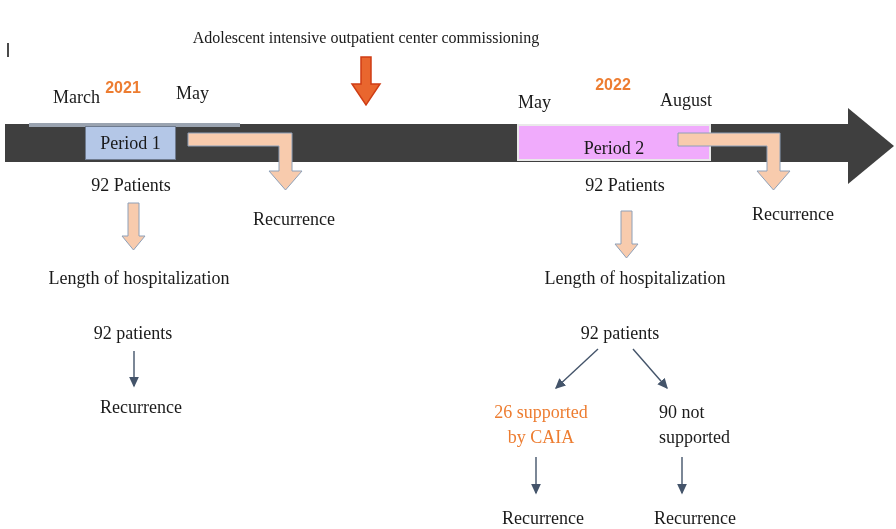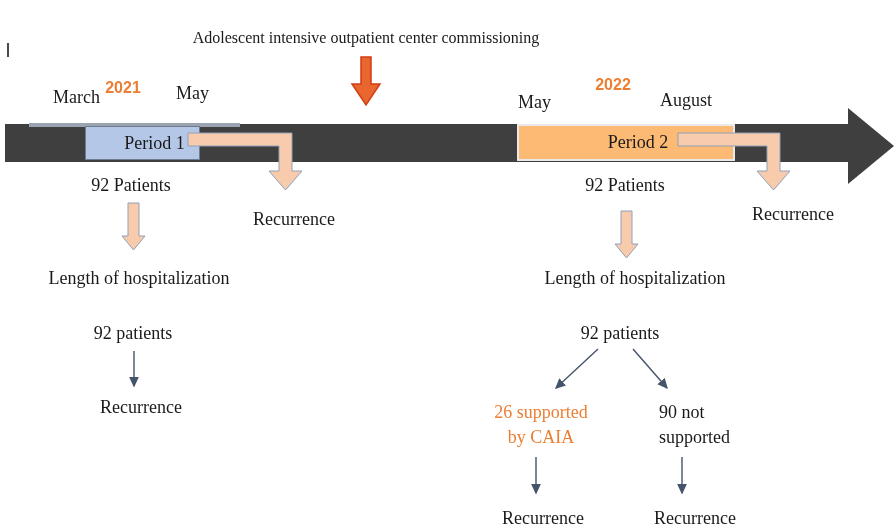--- a/index.html
+++ b/index.html
@@ -14,23 +14,23 @@
   .t{position:absolute;font-size:18px;line-height:22px;white-space:nowrap;}
   .c{transform:translateX(-50%);}
   .title{font-size:16px;}
   .year{font-family:"Liberation Sans", sans-serif;font-weight:bold;font-size:16px;color:#ED7D31;}
   .orange-text{color:#ED7D31;}
   .two-line{white-space:nowrap;line-height:25px;}
   .two-line span{display:block;}
   .center-lines{text-align:center;}
   .bar{position:absolute;left:5px;top:124px;width:845px;height:38px;background:#3F3F3F;}
   .thin-line{position:absolute;left:29px;top:123px;width:211px;height:4px;background:#9AA3B0;}
-  .period-box{position:absolute;display:flex;align-items:center;justify-content:center;font-size:18px;padding-left:24px;}
+  .period-box{position:absolute;display:flex;align-items:center;justify-content:center;font-size:18px;}
   .p1{left:85px;top:126px;width:89px;height:32px;background:#B4C7E7;border:1px solid #6F7B8F;}
-  .p2{left:517px;top:124px;width:190px;height:33px;background:#fdba74;border:2px solid #E9E9E9;}
+  .p2{left:517px;top:124px;width:190px;height:33px;background:#f0abfc;border:2px solid #E9E9E9;align-items:flex-end;}
   .tick{position:absolute;left:7px;top:43px;width:2px;height:14px;background:#4a4a4a;}
   svg.overlay{position:absolute;left:0;top:0;pointer-events:none;}
 </style>
 </head>
 <body>
 
 <div id="figure">
 
   <div class="tick"></div>
 

